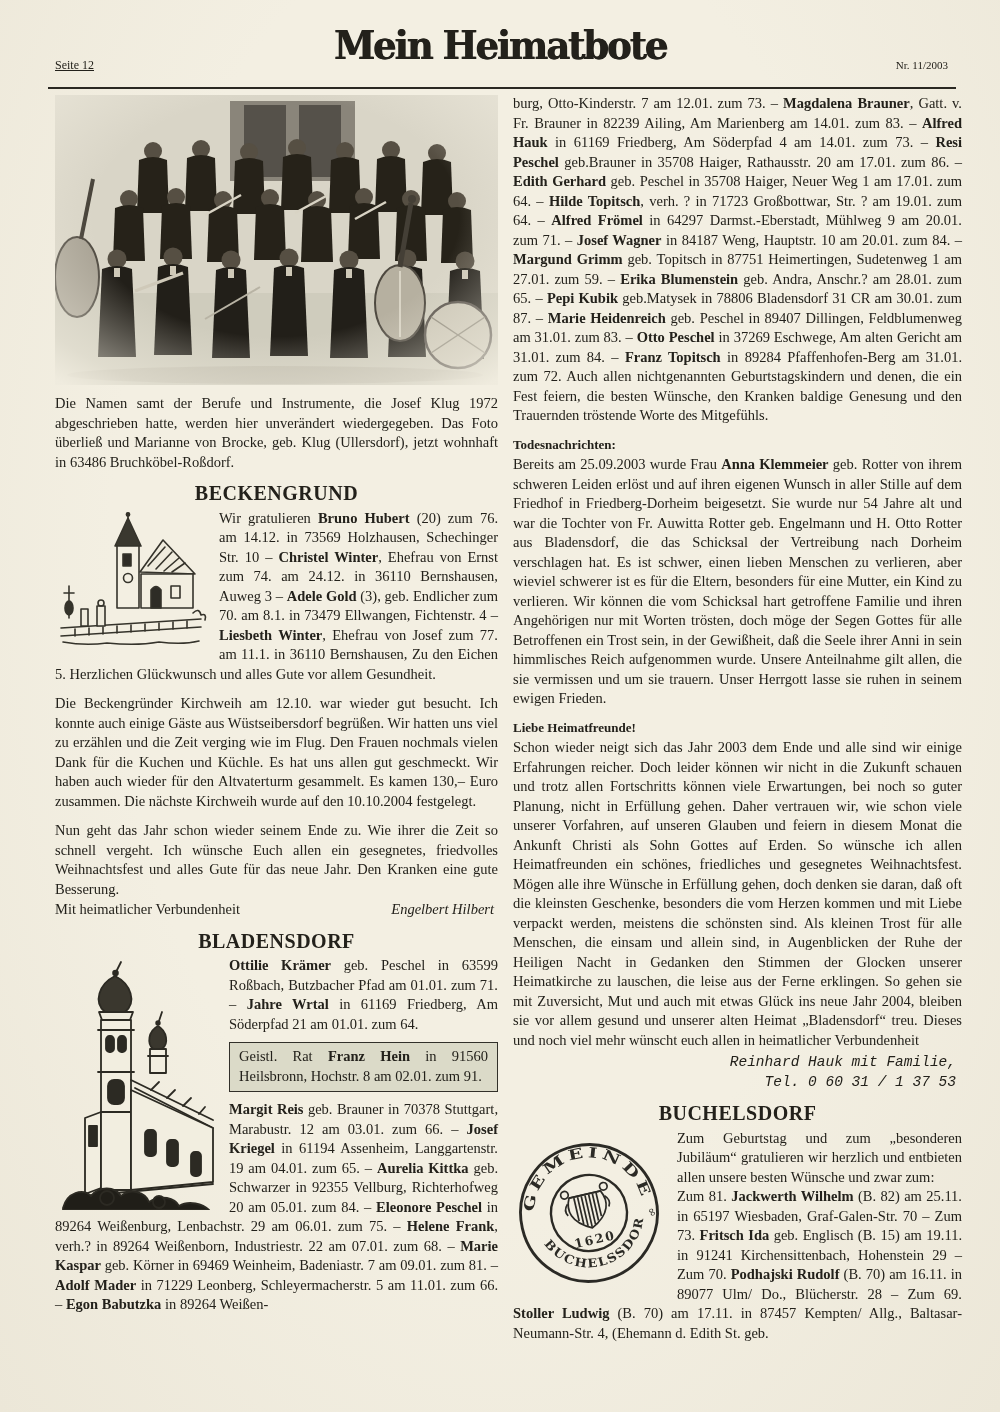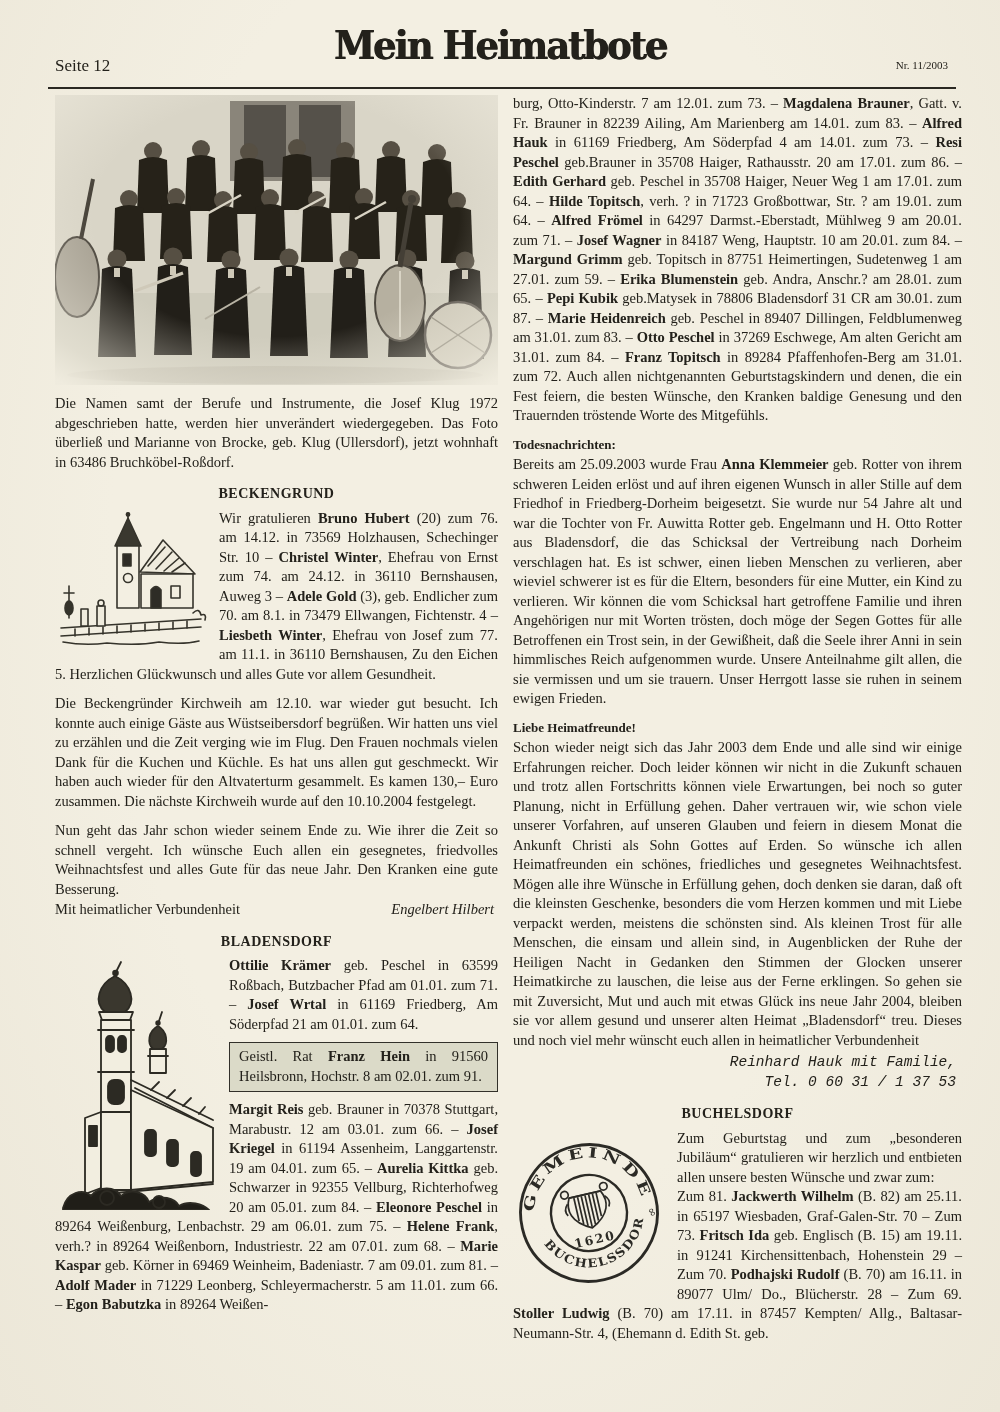--- a/index.html
+++ b/index.html
@@ -5,36 +5,36 @@
   html,body{margin:0;padding:0;overflow:hidden;}
   body{
     width:1000px;height:1412px;position:relative;
     background:#f1ede0;
     color:#23211b;
     font-family:"Liberation Serif",serif;
     font-size:14.5px;line-height:19.5px;
   }
   .page{position:absolute;inset:0;
     background:radial-gradient(ellipse at 50% 40%, #f3efe2 55%, #ece7d8 100%);}
-  .mast-left{position:absolute;left:55px;top:56px;font-size:17px;}
+  .mast-left{position:absolute;left:55px;top:56px;font-size:12px;text-decoration:underline;}
   .mast-right{position:absolute;right:52px;top:56px;font-size:11px;}
   .masthead{
     position:absolute;left:0;right:0;top:36px;text-align:center;
     font-family:"DejaVu Serif",serif;font-weight:bold;font-size:37px;
     letter-spacing:-2px;transform:scaleY(1.06);
     text-shadow:0.8px 0 0 currentColor;
   }
   .rule{position:absolute;left:48px;right:44px;top:87px;border-top:2.2px solid #2a2822;}
   .col{position:absolute;top:95px;text-align:justify;}
   .col-left{left:55px;width:443px;}
   .col-right{left:513px;top:94px;width:449px;}
   p{margin:0;}
   p.mt{margin-top:10px;}
   h3{
-    margin:12px 0 5px 0;text-align:center;font-size:14px;
+    margin:12px 0 5px 0;text-align:center;font-size:20px;
     letter-spacing:.5px;font-weight:bold;
   }
   h4{margin:9px 0 1px 0;font-size:13px;font-weight:bold;text-align:left;}
   .photo{display:block;}
   .caption{margin-top:9px;}
   .flow{overflow:visible;}
   .float-church1{float:left;width:152px;height:138px;margin:3px 12px 2px 0;}
   .float-church2{float:left;width:162px;height:250px;margin:4px 12px 2px 0;}
   .float-seal{float:left;width:152px;height:162px;margin:3px 12px 2px 0;}
   .box{
@@ -201,21 +201,21 @@
           <path d="M76,130 L158,168 L158,222 L76,230 Z" fill="#f2eee0"></path>
           <rect x="90" y="170" width="11" height="26" rx="4" fill="#2c2a23"></rect>
           <rect x="112" y="180" width="11" height="26" rx="4" fill="#2c2a23"></rect>
           <rect x="136" y="192" width="10" height="24" rx="4" fill="#2c2a23"></rect>
           <path d="M28,236 L158,224"></path>
           <path d="M8,248 C12,232 28,228 36,236 C44,226 60,226 66,236 C76,228 90,232 94,242 C106,234 120,238 124,246 C134,240 148,244 154,250 L8,250 Z" fill="#201e18"></path>
           <circle cx="52" cy="238" r="7" fill="#201e18"></circle>
             <circle cx="104" cy="242" r="6" fill="#201e18"></circle>
         </g>
       </svg>
-      <p><b>Ottilie Krämer</b> geb. Peschel in 63599 Roßbach, Butzbacher Pfad am 01.01. zum 71. – <b>Josef Wrtal</b> in 61169 Friedberg, Am Söderpfad 21 am 01.01. zum 64.</p>
+      <p><b>Ottilie Krämer</b> geb. Peschel in 63599 Roßbach, Butzbacher Pfad am 01.01. zum 71. – <b>Jahre Wrtal</b> in 61169 Friedberg, Am Söderpfad 21 am 01.01. zum 64.</p>
       <div class="box">
         <p>Geistl. Rat <b>Franz Hein</b> in 91560 Heilsbronn, Hochstr. 8 am 02.01. zum 91.</p>
       </div>
       <p><b>Margit Reis</b> geb. Brauner in 70378 Stuttgart, Marabustr. 12 am 03.01. zum 66. – <b>Josef Kriegel</b> in 61194 Assenheim, Langgartenstr. 19 am 04.01. zum 65. – <b>Aurelia Kittka</b> geb. Schwarzer in 92355 Vellburg, Richterhofweg 20 am 05.01. zum 84. – <b>Eleonore Peschel</b> in 89264 Weißenburg, Lenbachstr. 29 am 06.01. zum 75. – <b>Helene Frank</b>, verh.? in 89264 Weißenborn, Industriestr. 22 am 07.01. zum 68. – <b>Marie Kaspar</b> geb. Körner in 69469 Weinheim, Badeniastr. 7 am 09.01. zum 81. – <b>Adolf Mader</b> in 71229 Leonberg, Schleyermacherstr. 5 am 11.01. zum 66. – <b>Egon Babutzka</b> in 89264 Weißen-</p>
     </div>
   </div>
 
   <div class="col col-right">
     <p>burg, Otto-Kinderstr. 7 am 12.01. zum 73. – <b>Magdalena Brauner</b>, Gatt. v. Fr. Brauner in 82239 Ailing, Am Marienberg am 14.01. zum 83. – <b>Alfred Hauk</b> in 61169 Friedberg, Am Söderpfad 4 am 14.01. zum 73. – <b>Resi Peschel</b> geb.Brauner in 35708 Haiger, Rathausstr. 20 am 17.01. zum 86. – <b>Edith Gerhard</b> geb. Peschel in 35708 Haiger, Neuer Weg 1 am 17.01. zum 64. – <b>Hilde Topitsch</b>, verh. ? in 71723 Großbottwar, Str. ? am 19.01. zum 64. – <b>Alfred Frömel</b> in 64297 Darmst.-Eberstadt, Mühlweg 9 am 20.01. zum 71. – <b>Josef Wagner</b> in 84187 Weng, Hauptstr. 10 am 20.01. zum 84. – <b>Margund Grimm</b> geb. Topitsch in 87751 Heimertingen, Sudetenweg 1 am 27.01. zum 59. – <b>Erika Blumenstein</b> geb. Andra, Anschr.? am 28.01. zum 65. – <b>Pepi Kubik</b> geb.Matysek in 78806 Bladensdorf 31 CR am 30.01. zum 87. – <b>Marie Heidenreich</b> geb. Peschel in 89407 Dillingen, Feldblumenweg am 31.01. zum 83. – <b>Otto Peschel</b> in 37269 Eschwege, Am alten Gericht am 31.01. zum 84. – <b>Franz Topitsch</b> in 89284 Pfaffenhofen-Berg am 31.01. zum 72. Auch allen nichtgenannten Geburtstagskindern und denen, die ein Fest feiern, die besten Wünsche, den Kranken baldige Genesung und den Trauernden tröstende Worte des Mitgefühls.</p>
 

